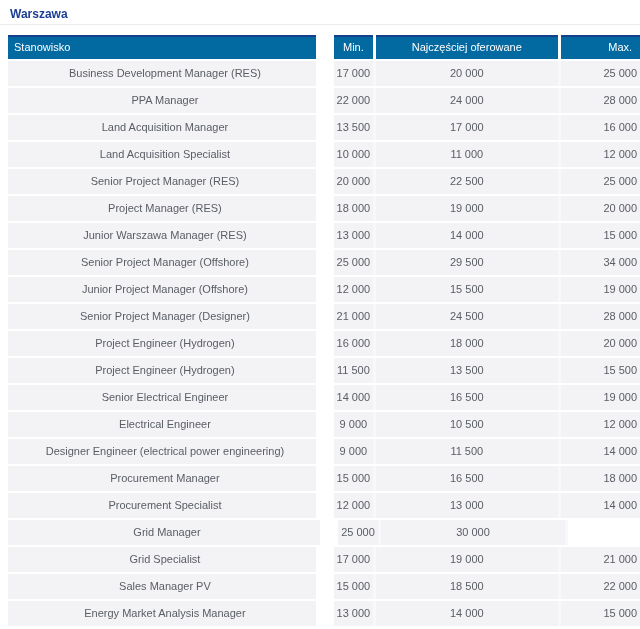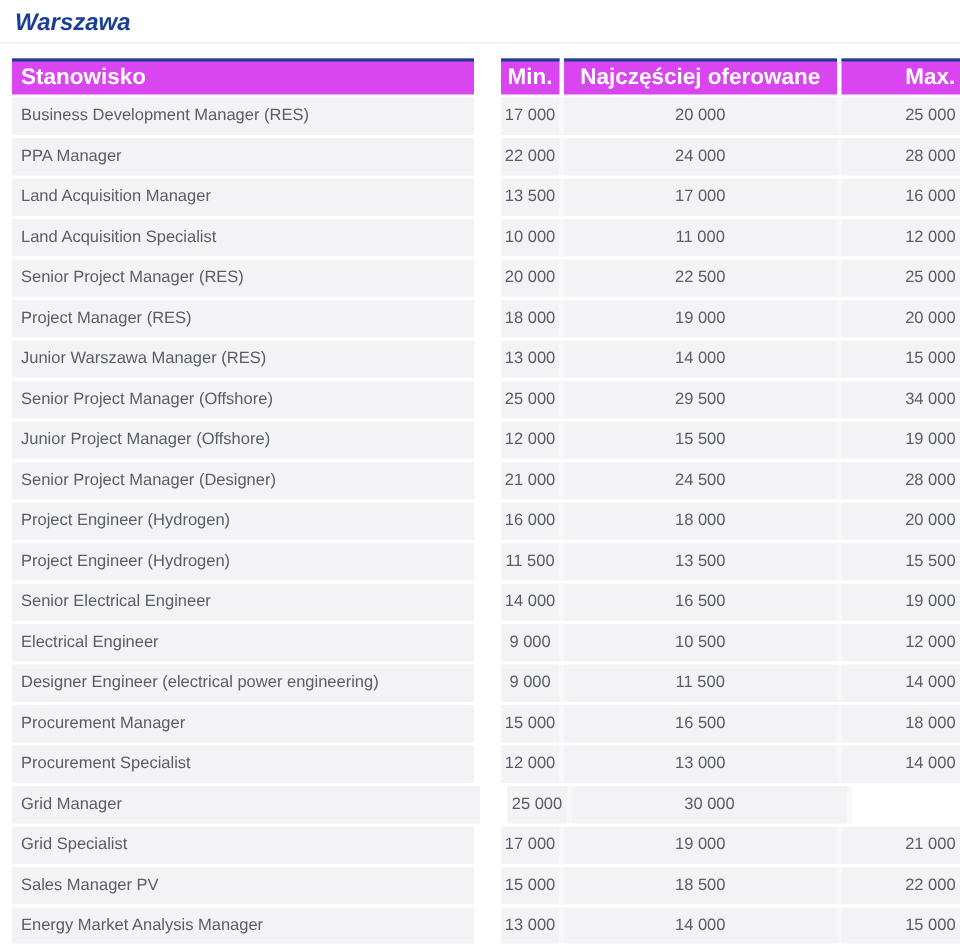--- a/index.html
+++ b/index.html
@@ -7,24 +7,23 @@
     width: 640px;
     height: 629px;
     background: #ffffff;
     font-family: "Liberation Sans", sans-serif;
     overflow: hidden;
   }
   * { box-sizing: border-box; }
 
   .section-title {
     padding: 7px 16px 3px 10px;
-    font-size: 16px;
+    font-size: 12px;
     font-weight: bold;
     color: #1c3e94;
-    font-style: italic;
   }
   .title-divider {
     border-bottom: 1px solid #ececf1;
     width: 640px;
   }
 
   .salary-table { margin-top: 10px; }
 
   .row {
     display: flex;
@@ -36,36 +35,36 @@
   .cell { overflow: hidden; white-space: nowrap; }
 
   .pos { width: 312px; }
   .gut { width: 18px; background: transparent; }
   .min { width: 40px;  text-align: center; }
   .gap { width: 3px;   background: transparent; }
   .mid { width: 184px; text-align: center; }
   .max { width: 80px;  text-align: center; padding-left: 40px; }
 
   .th {
-    background: #d946ef;
+    background: #0369a1;
     border-top: 2px solid #163f8e;
     color: #ffffff;
-    font-size: 15px;
-    font-weight: bold;
+    font-size: 11px;
+    font-weight: normal;
     line-height: 21px;
   }
   .th.pos { text-align: left; padding-left: 6px; }
 
   .td {
     background: #f3f3f6;
     color: #595d64;
     font-size: 11px;
     line-height: 25px;
   }
-  .td.pos { text-align: left; padding-left: 6px; }
+  .td.pos { text-align: center; padding-left: 6px; }
 
   .row:not(.header) .gap { background: #f8f8fa; }
 </style>
 </head>
 <body>
 
 <div class="page">
 
   <div class="section-title">Warszawa</div>
 

